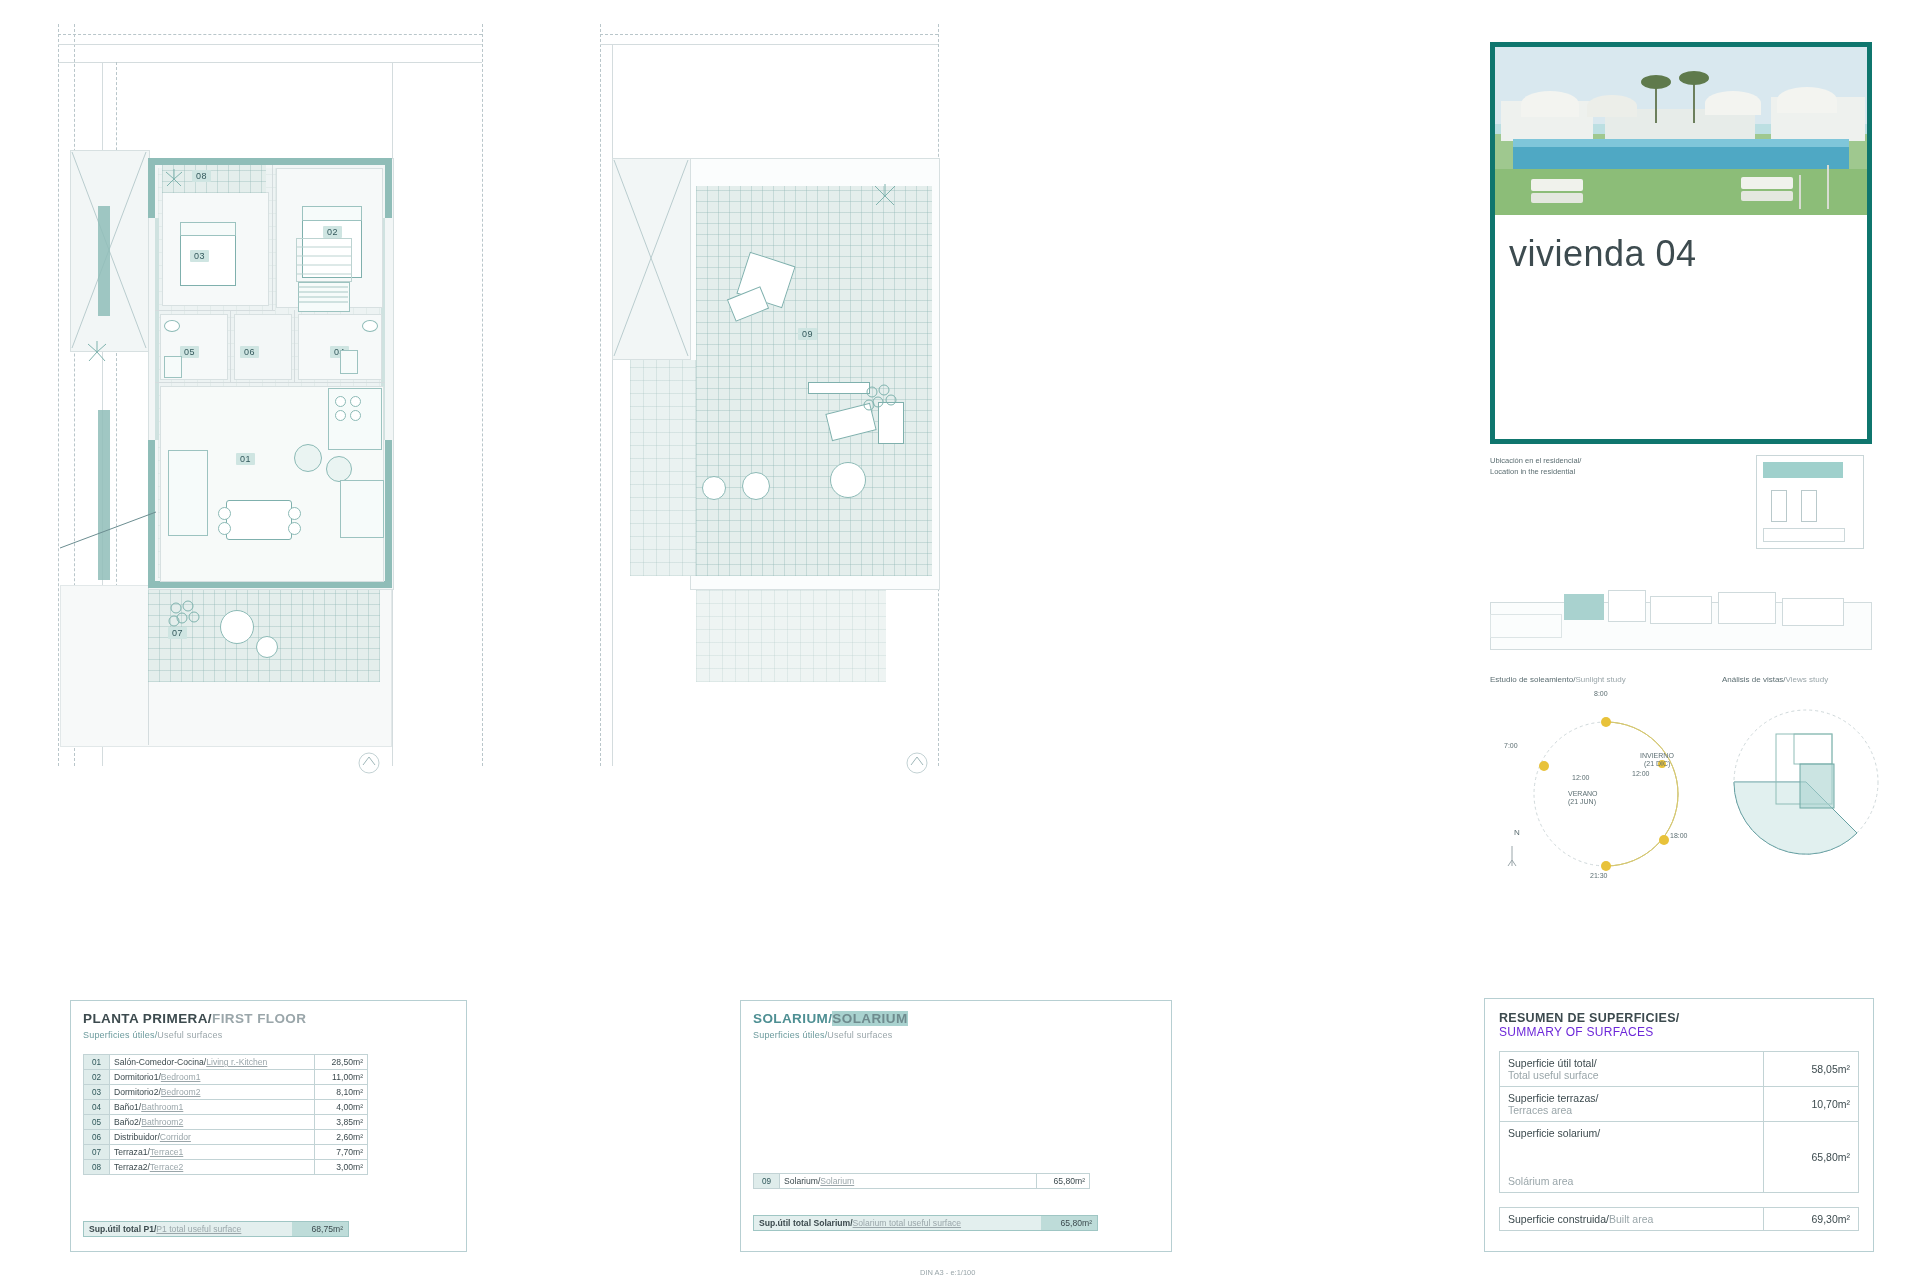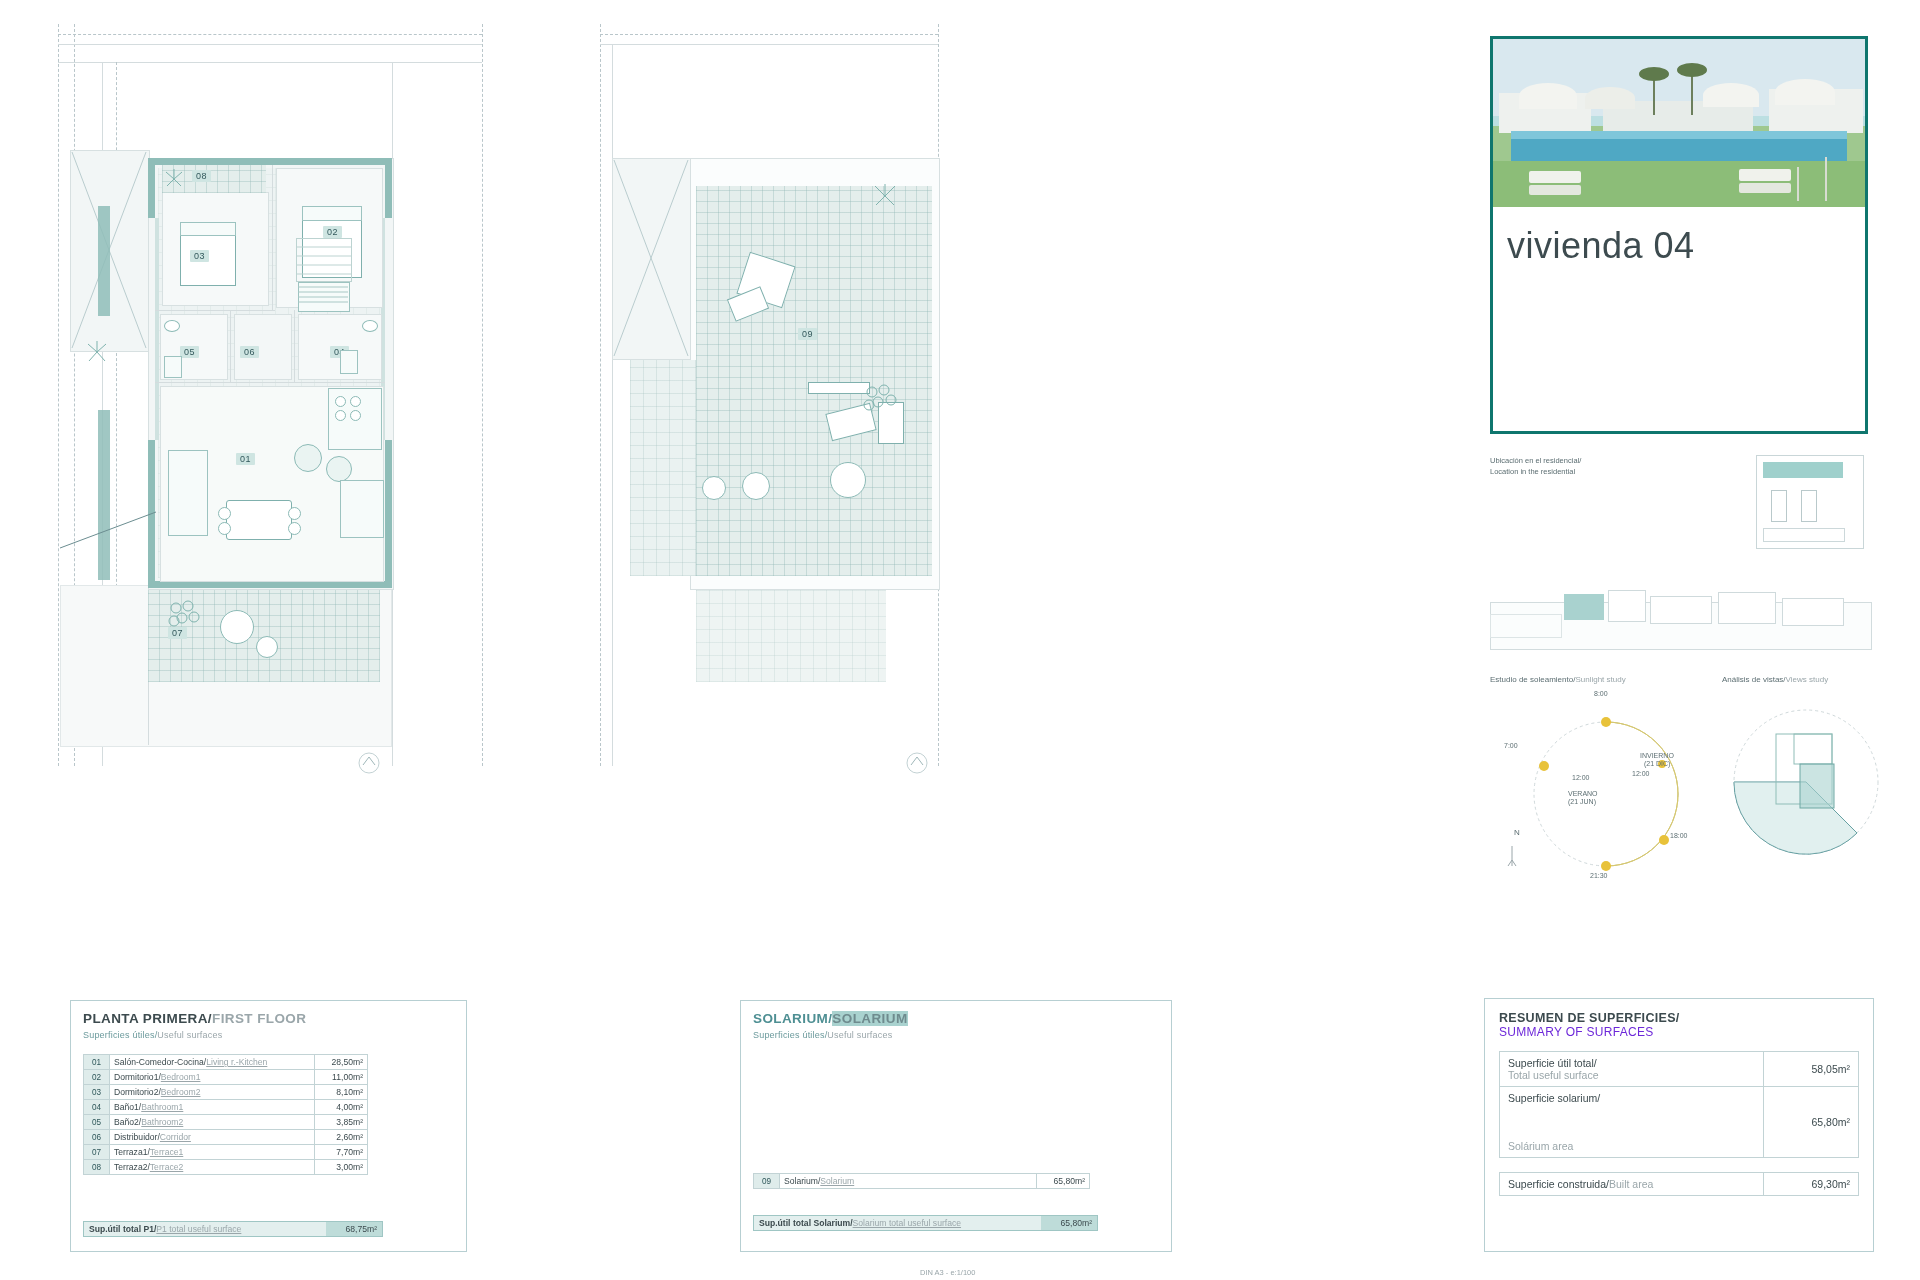--- a/index.html
+++ b/index.html
@@ -313,21 +313,21 @@
           <td class="val">7,70m²</td>
         </tr>
         <tr>
           <td class="num">08</td>
           <td class="lbl"><span class="es">Terraza2/</span><span class="en">Terrace2</span></td>
           <td class="val">3,00m²</td>
         </tr>
       </tbody>
         </table>
     </div>
-    <div style="position:absolute;left:12px;bottom:14px;width:300px;">
+    <div style="position:absolute;left:12px;bottom:14px;width:266px;">
       <div class="totalrow">
         <div class="a"><span class="es" style="font-weight:bold">Sup.útil total P1/</span><span class="en">P1 total useful surface</span></div>
         <div class="b">68,75m²</div>
       </div>
     </div>
   </div>
 
   <div class="legend" style="left:740px;top:1000px;width:430px;height:250px;">
     <div class="lhead">
       <div class="t1"><span class="teal">SOLARIUM/</span><span class="hl" style="color:#6f8b8e;">SOLARIUM</span></div>
@@ -347,21 +347,21 @@
     <div style="position:absolute;left:12px;bottom:20px;width:345px;">
       <div class="totalrow">
         <div class="a"><span class="es" style="font-weight:bold">Sup.útil total Solarium/</span><span class="en">Solarium total useful surface</span></div>
         <div class="b">65,80m²</div>
       </div>
     </div>
   </div>
 
   <div style="position:absolute;left:920px;top:1268px;font-size:7.5px;color:#9aa6aa;">DIN A3 - e:1/100</div>
 
-  <div class="panel" style="left:1490px;top:36px;width:372px;height:392px;border:3px solid #0f766e;background:#fff;">
+  <div class="panel" style="left:1490px;top:42px;width:372px;height:392px;border:5px solid #0f766e;background:#fff;">
 
     <div class="photo" style="left:0;top:0;width:372px;height:168px;">
       <div style="position:absolute;inset:0;background:linear-gradient(#d9e8ef 0 46%, #bcdfe2 46% 52%, #9fc88f 52% 100%);"></div>
 
       <div style="position:absolute;left:6px;top:54px;width:92px;height:40px;background:#eef1ee;"></div>
       <div style="position:absolute;left:276px;top:50px;width:94px;height:44px;background:#eef1ee;"></div>
       <div style="position:absolute;left:110px;top:62px;width:150px;height:30px;background:#e7ece9;"></div>
 
       <div style="position:absolute;left:26px;top:44px;width:58px;height:26px;background:#f3f4f0;border-radius:50% 50% 0 0;"></div>
       <div style="position:absolute;left:92px;top:48px;width:50px;height:22px;background:#eceee9;border-radius:50% 50% 0 0;"></div>
@@ -465,20 +465,27 @@
         <tbody>
             <tr>
           <td>
             <div>Superficie útil total/</div>
             <div style="color:#9aa6aa;">Total useful surface</div>
           </td>
           <td class="v">58,05m²</td>
         </tr>
         <tr>
           <td>
+            <div>Superficie terrazas/</div>
+            <div style="color:#9aa6aa;">Terraces area</div>
+          </td>
+          <td class="v">10,70m²</td>
+        </tr>
+        <tr>
+          <td>
             <div>Superficie solarium/</div>
             <div style="color:#9aa6aa;margin-top:36px;">Solárium area</div>
           </td>
           <td class="v">65,80m²</td>
         </tr>
       </tbody>
         </table>
       <table class="sum" style="margin-top:14px;">
         <tbody>
             <tr>

